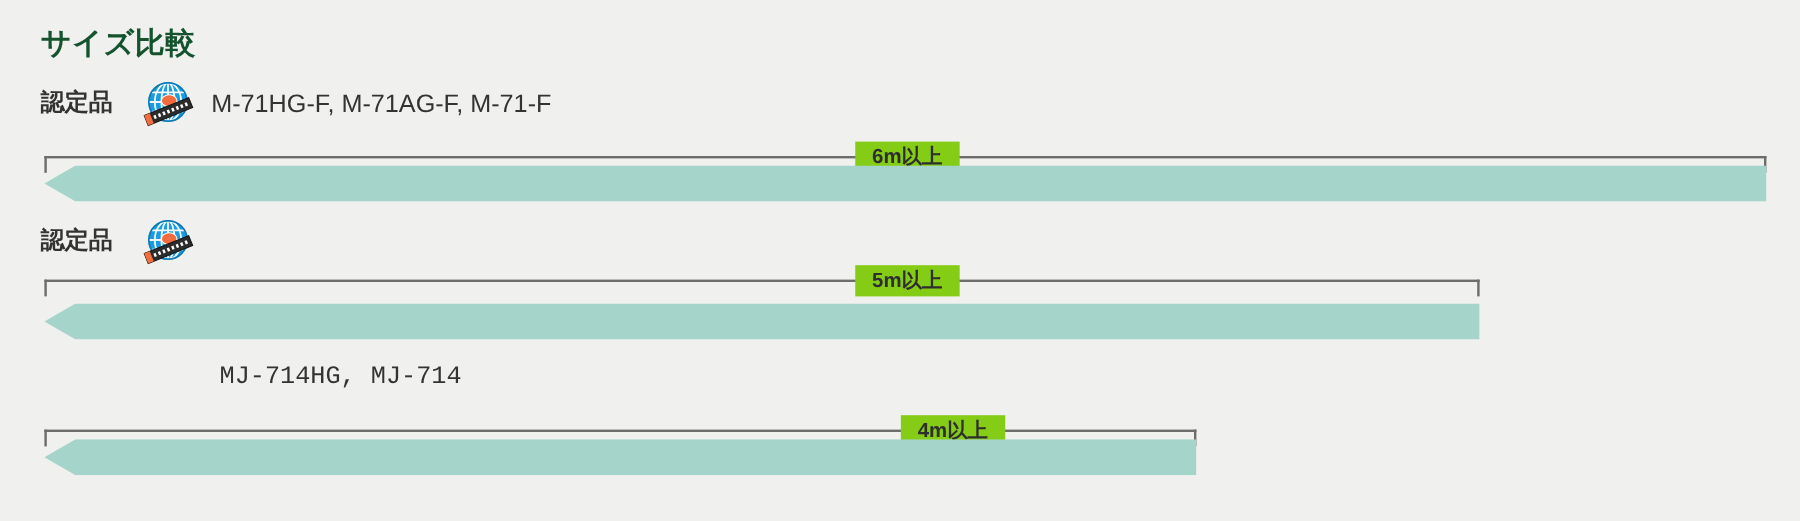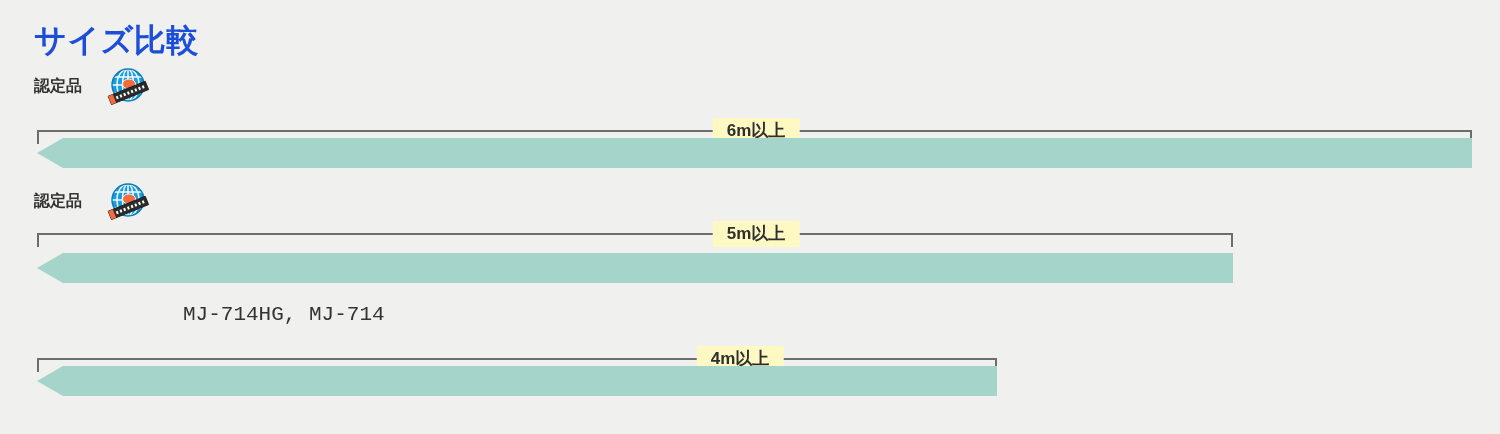--- a/index.html
+++ b/index.html
@@ -19,24 +19,24 @@
     position: relative;
     width: 1500px;
     height: 434px;
   }
 
   
   .page-title {
     position: absolute;
     left: 34px;
     top: 24px;
-    font-size: 32px;
+    font-size: 25px;
     font-weight: 700;
     letter-spacing: 0.5px;
-    color: #1d4ed8;
+    color: #14532d;
     line-height: 1;
     white-space: nowrap;
   }
 
   
   .row {
     position: absolute;
     left: 0;
     width: 1500px;
   }
@@ -45,21 +45,21 @@
   .row-head {
     position: absolute;
     left: 34px;
     top: 0;
     height: 40px;
     display: flex;
     align-items: center;
     white-space: nowrap;
   }
   .cert-label {
-    font-size: 16px;
+    font-size: 20px;
     font-weight: 700;
     color: #333333;
     line-height: 1;
     margin-right: 20px;
   }
   .cert-badge {
     width: 52px;
     height: 40px;
     margin-right: 10px;
     flex: 0 0 auto;
@@ -98,21 +98,21 @@
   }
   .dim-tick.left  { left: 0; }
   .dim-tick.right { right: 0; }
   .dim-text {
     position: absolute;
     top: 0;
     font-size: 17px;
     font-weight: 700;
     color: #2e2e2e;
     line-height: 26px;
-    background: #fef9c3;
+    background: #84cc16;
     padding: 0 14px;
     white-space: nowrap;
     transform: translateX(-50%);
   }
 
   
   .bar-wrap {
     position: absolute;
     height: 30px;
   }
@@ -164,20 +164,21 @@
               <rect x="25" y="25.5" width="2" height="3"></rect>
               <rect x="29" y="25.5" width="2" height="3"></rect>
               <rect x="33" y="25.5" width="2" height="3"></rect>
               <rect x="37" y="25.5" width="2" height="3"></rect>
               <rect x="41" y="25.5" width="2" height="3"></rect>
             </g>
           </g>
         </svg>
       </span>
 
+      <span class="model-names">M-71HG-F, M-71AG-F, M-71-F</span>
     </div>
 
     <div class="dim" style="left:37px; width:1435px; top:52px;">
       <div class="dim-line"></div>
       <div class="dim-tick left"></div>
       <div class="dim-tick right"></div>
       <div class="dim-text" style="left:719px;">6m以上</div>
     </div>
 
     <div class="bar-wrap" style="left:37px; width:1435px; top:72px;">
@@ -248,21 +249,21 @@
   <div class="row" style="top:294px;">
 
     <div class="row-head no-badge">
       <span class="model-names">MJ-714HG, MJ-714</span>
     </div>
 
     <div class="dim" style="left:37px; width:960px; top:52px;">
       <div class="dim-line"></div>
       <div class="dim-tick left"></div>
       <div class="dim-tick right"></div>
-      <div class="dim-text" style="left:703px;">4m以上</div>
+      <div class="dim-text" style="left:757px;">4m以上</div>
     </div>
 
     <div class="bar-wrap" style="left:37px; width:960px; top:72px;">
       <svg viewBox="0 0 960 30" preserveAspectRatio="none" xmlns="http://www.w3.org/2000/svg">
         <polygon points="0,15 26,0 960,0 960,30 26,30" fill="#a4d4ca"></polygon>
       </svg>
     </div>
   </div>
 
 </div>

